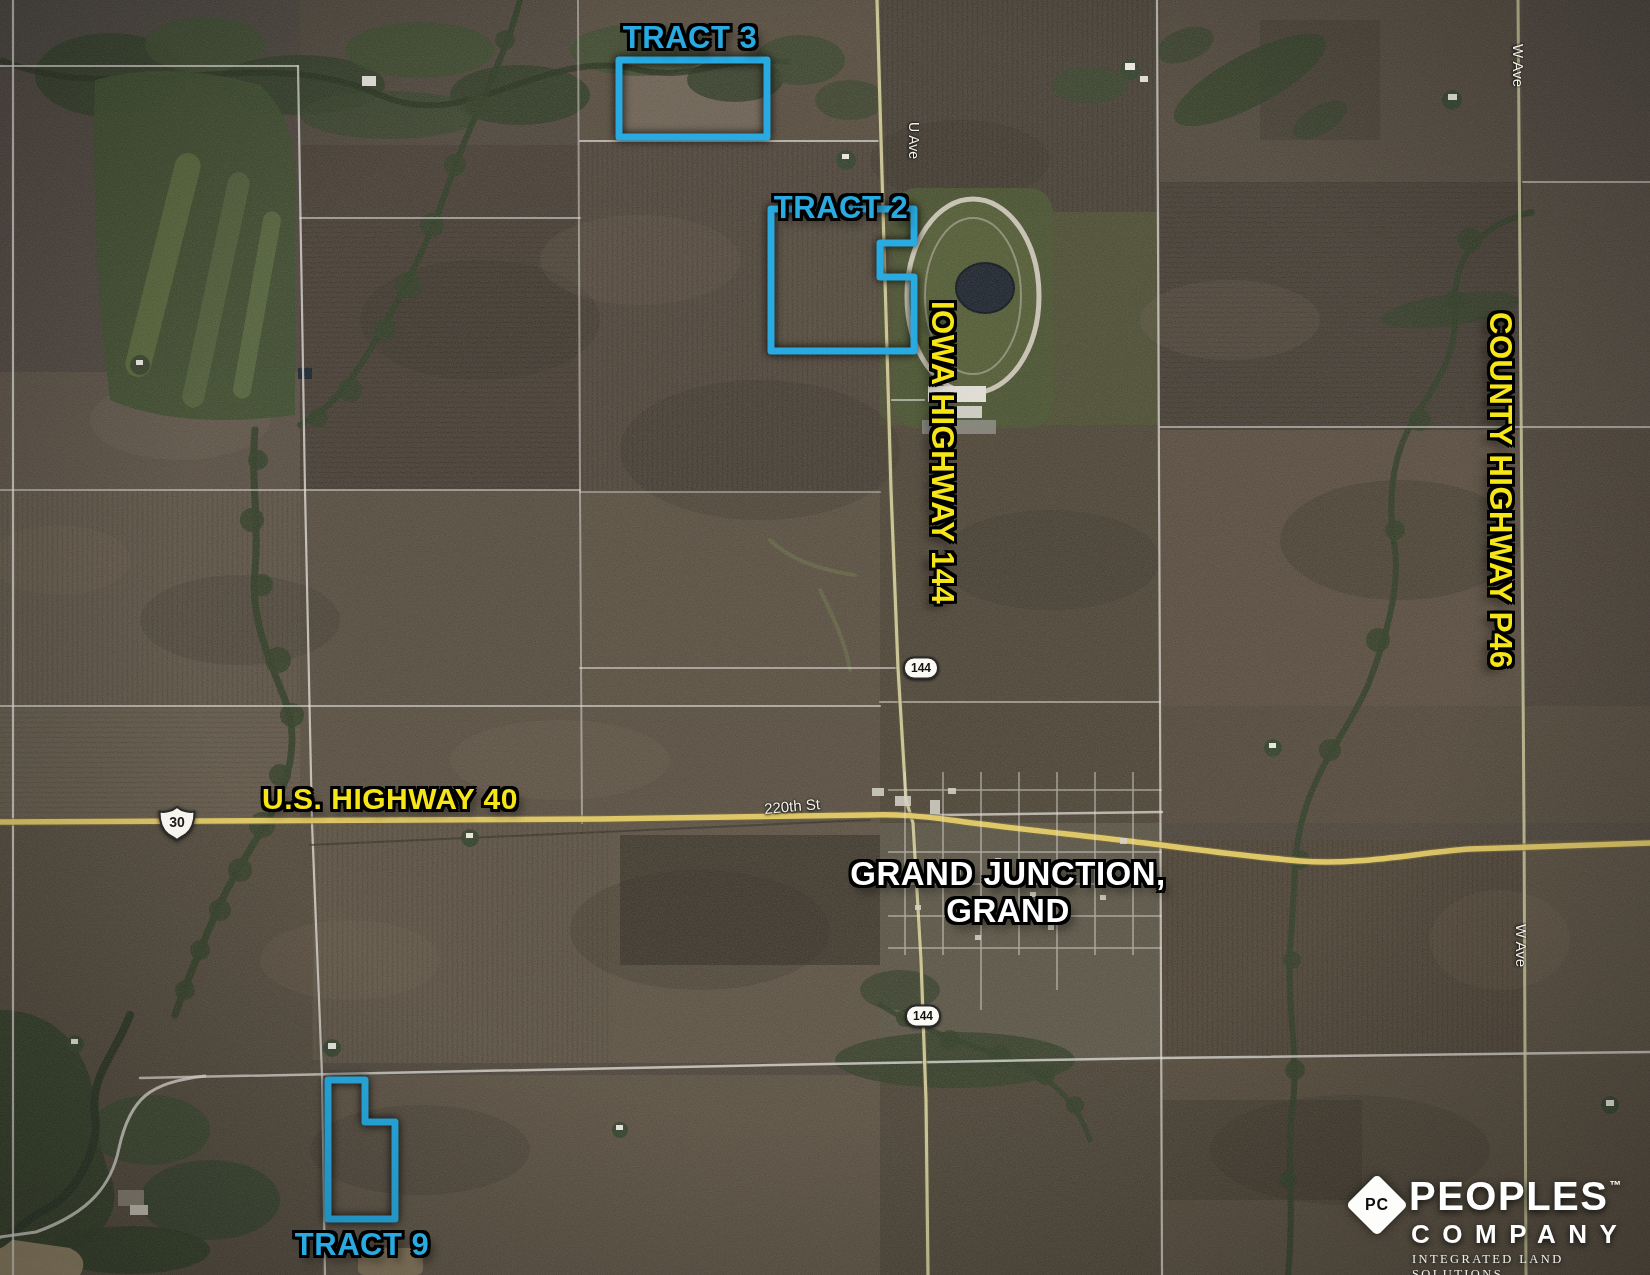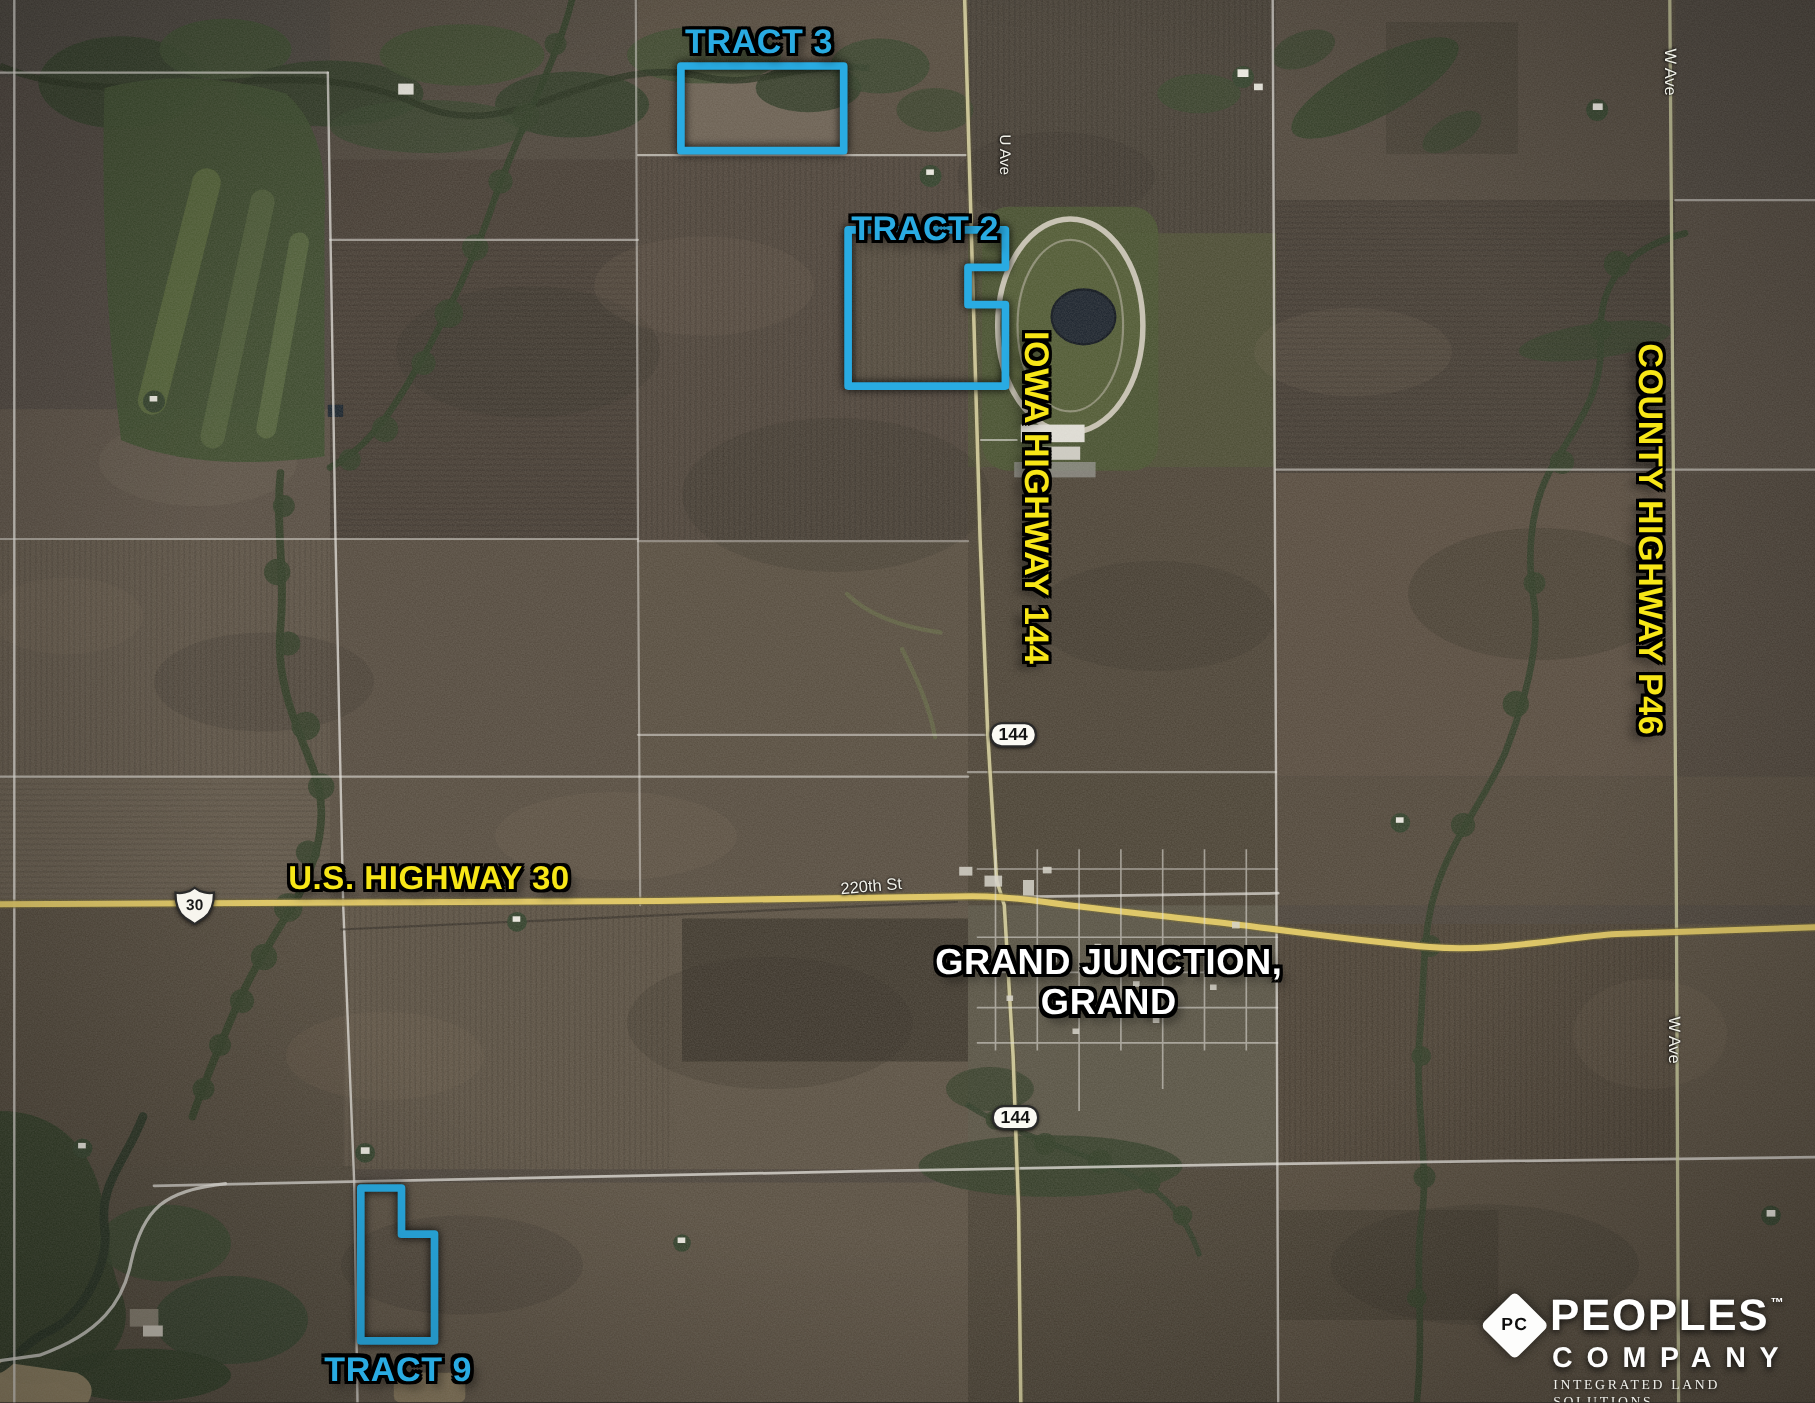--- a/index.html
+++ b/index.html
@@ -32,21 +32,21 @@
     line-height:1.13; transform:translateX(-50%); letter-spacing:0.5px;
   }
   .lbl-road {
     font-size:15px; color:#f2f2ea;
     text-shadow: 0 1px 3px rgba(0,0,0,0.95), 0 0 2px rgba(0,0,0,0.9);
   }
   .lbl-road-v { writing-mode:vertical-rl; text-orientation:mixed; }
   .shield-pill {
     position:absolute; transform:translate(-50%,-50%);
     background:#fbfaf4; border:2px solid #2a2a2a; border-radius:11px;
-    color:#111; font-weight:bold; font-size:16px; line-height:19px;
+    color:#111; font-weight:bold; font-size:12px; line-height:19px;
     padding:0 6px; box-shadow:0 1px 3px rgba(0,0,0,0.7);
   }
   .us-shield { position:absolute; transform:translate(-50%,-50%); filter:drop-shadow(0 1px 2px rgba(0,0,0,0.7)); }
   .us-shield text { font-family:"Liberation Sans", sans-serif; font-weight:bold; font-size:14px; }
   
   .logo { position:absolute; left:1337px; top:1172px; width:300px; height:95px; color:#fff; }
   .logo-diamond {
     position:absolute; left:18px; top:11px; width:44px; height:44px;
     background:#fdfdfc; transform:rotate(45deg); border-radius:5px;
     box-shadow:0 0 10px rgba(0,0,0,0.6);
@@ -355,21 +355,21 @@
       <polygon points="328,1080 365,1080 365,1122 395,1122 395,1219 328,1219"></polygon>
     </g>
   </svg>
 
   <div class="vignette"></div>
 
   <div class="lbl lbl-tract outlined" style="left:690px; top:20px;">TRACT 3</div>
   <div class="lbl lbl-tract outlined" style="left:841px; top:170px;margin-top:20px;">TRACT 2</div>
   <div class="lbl lbl-tract outlined" style="left:362px; top:1227px;">TRACT 9</div>
 
-  <div class="lbl lbl-hwy lbl-hwy-h outlined" style="left:390px; top:782px;">U.S. HIGHWAY 30</div>
+  <div class="lbl lbl-hwy lbl-hwy-h outlined" style="left:390px; top:782px;">U.S. HIGHWAY 40</div>
   <div class="lbl lbl-hwy lbl-hwy-v outlined" style="left:924px; top:301px;">IOWA HIGHWAY 144</div>
   <div class="lbl lbl-hwy lbl-hwy-v outlined" style="left:1482px; top:312px;">COUNTY HIGHWAY P46</div>
 
   <div class="lbl lbl-city outlined" style="left:1008px; top:855px;">
     <div>GRAND JUNCTION,</div>
     <div>GRAND</div>
   </div>
 
   <div class="lbl lbl-road" style="left:792px; top:806px; transform:translate(-50%,-50%) rotate(-5deg);">220th St</div>
   <div class="lbl lbl-road lbl-road-v" style="left:906px; top:122px; font-size:14px;">U Ave</div>

